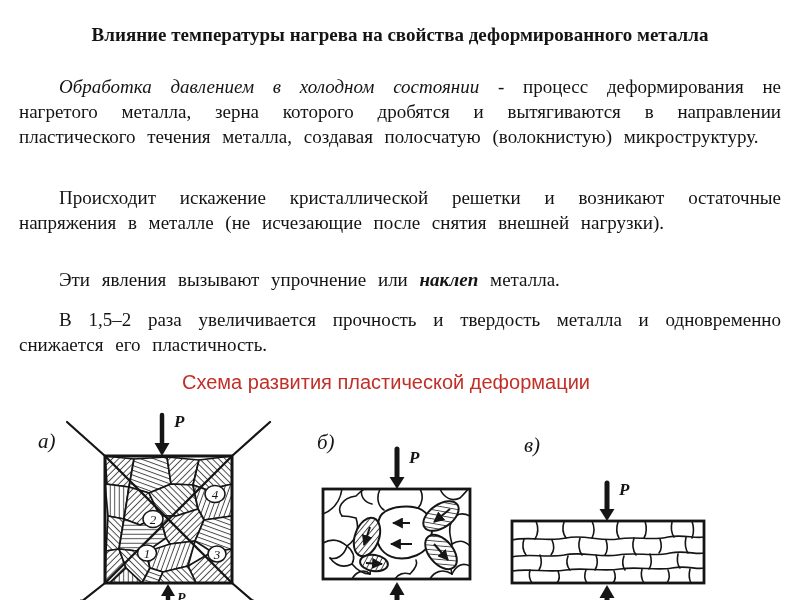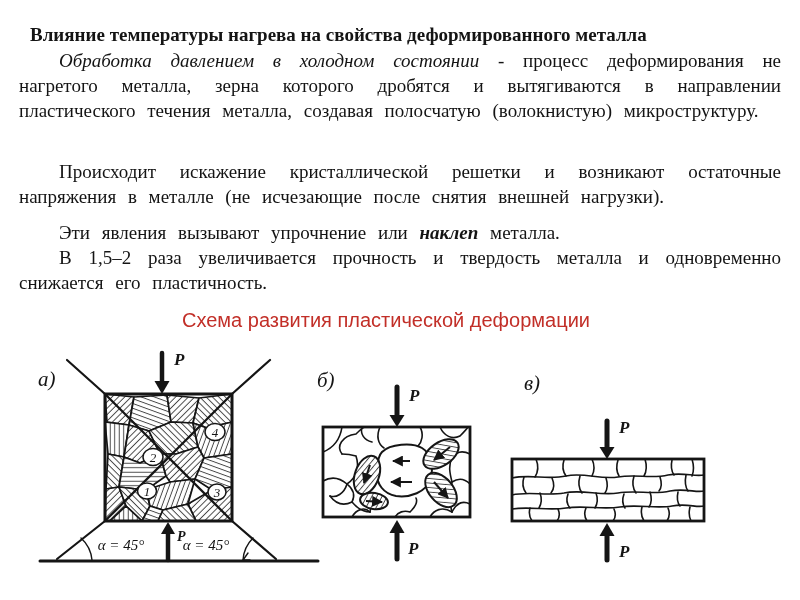--- a/index.html
+++ b/index.html
@@ -1,31 +1,31 @@
 <!DOCTYPE html>
 <html lang="ru"><head>
 <meta charset="utf-8">
 <style>
   html,body{margin:0;padding:0;}
   body{
     width:800px;height:600px;background:#ffffff;overflow:hidden;
     font-family:"Liberation Serif", serif;color:#141414;
   }
   .slide-title{
-    margin:22px 30px 0;
+    margin:22px 30px 0;text-align:center;
     font-size:19px;font-weight:bold;line-height:26px;white-space:nowrap;
   }
   p.body{
     margin:0 19px;text-align:justify;font-size:19px;line-height:25px;
     text-indent:40px;word-spacing:7px;
   }
-  #p1{}
+  #p1{margin-top:26px;}
   #p2{margin-top:36px;}
-  #p3{margin-top:11px;}
-  #p4{margin-top:0;}
+  #p3{margin-top:32px;}
+  #p4{margin-top:15px;}
   .lead{font-style:italic;}
   .em-bi{font-style:italic;font-weight:bold;}
   .caption{
     margin-top:12px;text-align:center;position:relative;left:-14px;
     font-family:"Liberation Sans", sans-serif;
     font-size:20px;line-height:26px;color:#c22f28;
   }
   .fig{display:block;margin-top:11px;}
   .fig *{vector-effect:none;}
   .dlab{font-family:"Liberation Serif",serif;font-style:italic;font-size:21px;fill:#151515;}

